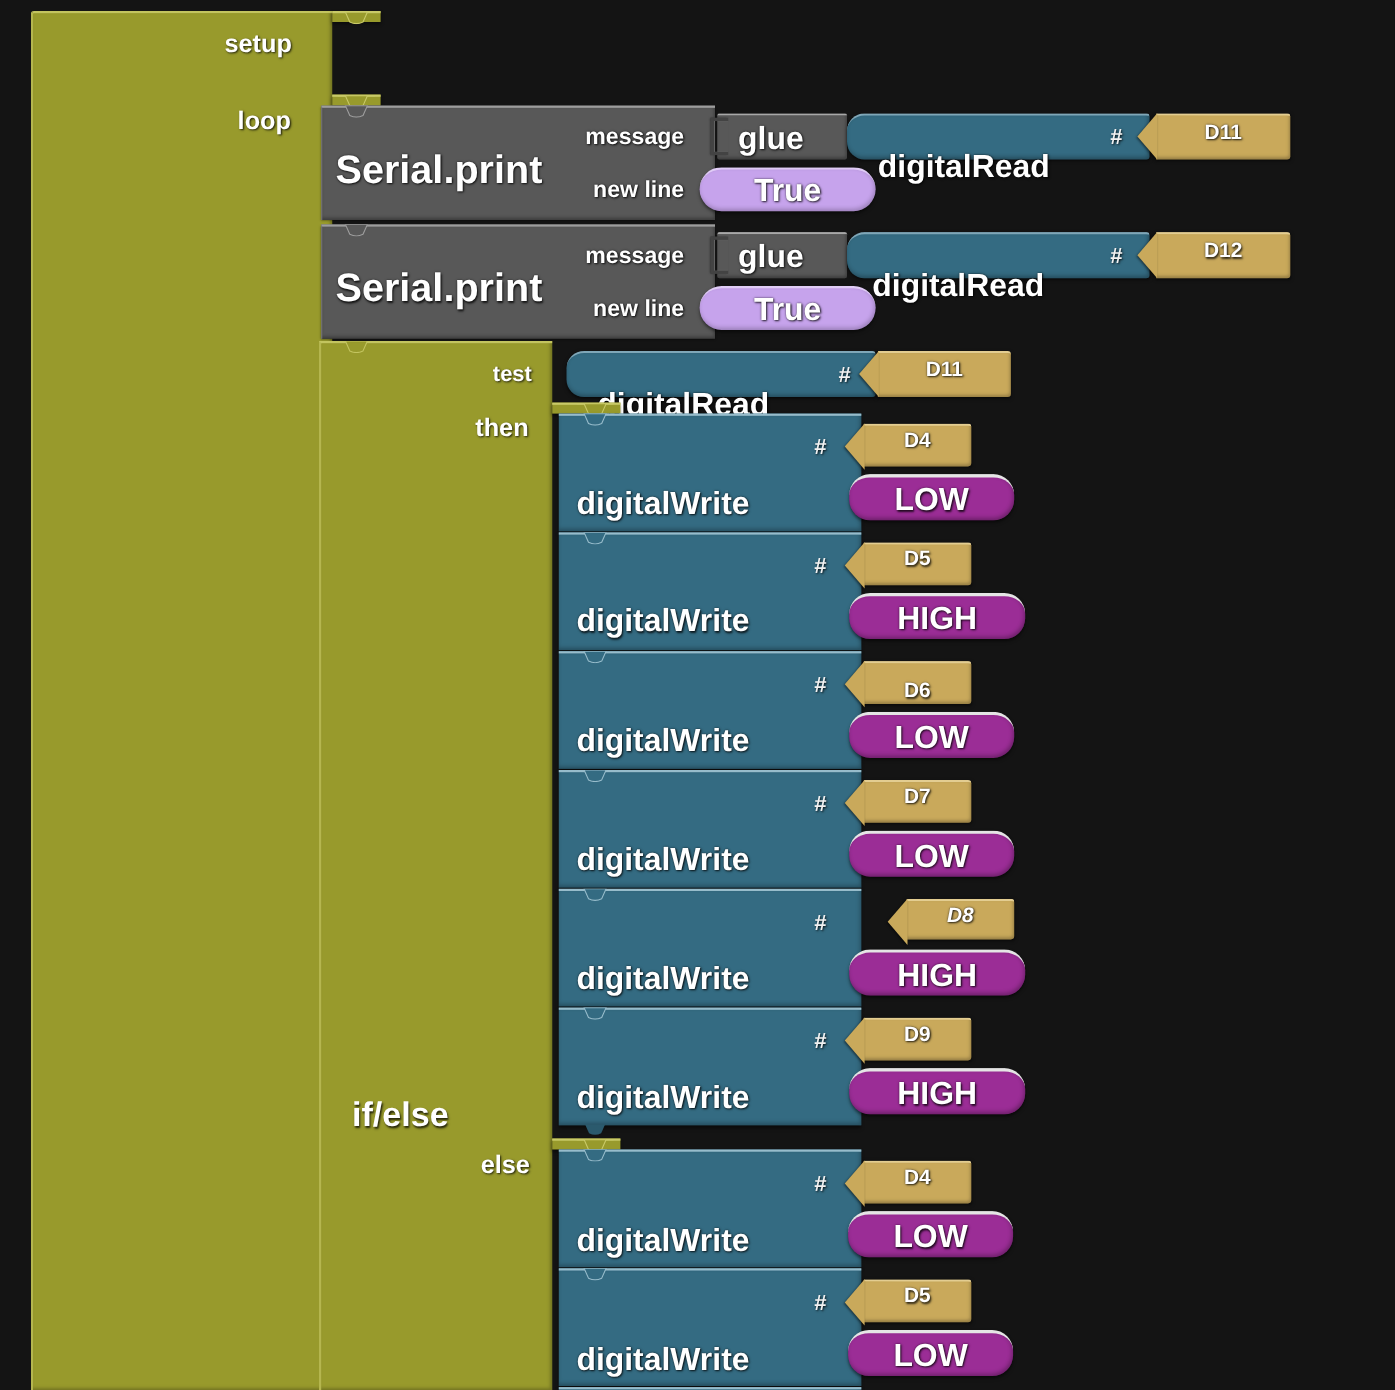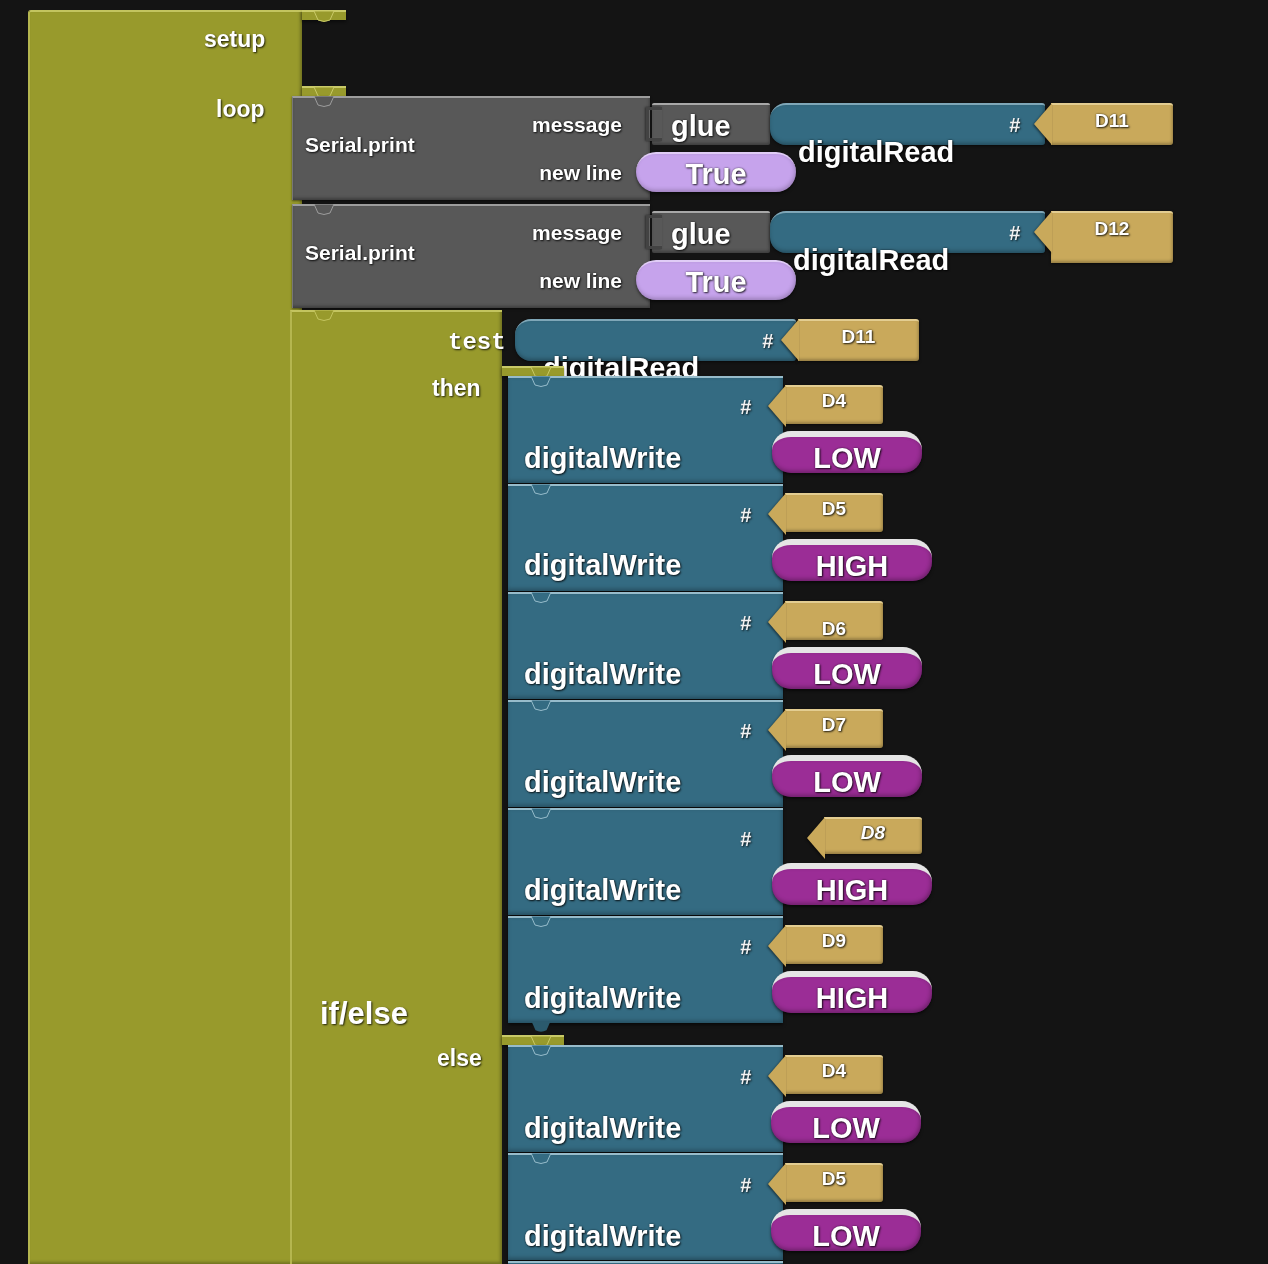--- a/index.html
+++ b/index.html
@@ -75,21 +75,21 @@
   
   .serial {
     position: absolute;
     background: #585858;
     border-top: 2px solid #9d9d9d;
     border-left: 1px solid #777;
     box-shadow: inset -1px -2px 3px rgba(0,0,0,.3), 0 1px 2px rgba(0,0,0,.5);
   }
   .serial-name {
     position: absolute;
-    font-size: 21px;
+    font-size: 36px;
   }
   .serial-arg {
     position: absolute;
     font-size: 21px;
     text-align: right;
   }
 
   
   .glue {
     position: absolute;
@@ -157,21 +157,21 @@
     position: absolute;
     width: 100%;
     text-align: center;
     font-size: 19px;
   }
 
   
   .purple {
     position: absolute;
     background: #9B2D96;
-    border-top: 6px solid #e5e5e5;
+    border-top: 3px solid #e5e5e5;
     border-radius: 19px;
     box-shadow: inset -1px -2px 4px rgba(0,0,0,.3), 0 2px 3px rgba(0,0,0,.55);
   }
   .purple-txt {
     position: absolute;
     width: 100%;
     text-align: center;
     font-size: 29px;
   }
 
@@ -240,34 +240,34 @@
   <div class="serial-arg blk-label" style="left:420px; top:221px; width:202px;">message</div>
   <div class="serial-arg blk-label" style="left:420px; top:269px; width:202px;">new line</div>
 
   <div class="glue" style="left:652px; top:211px; width:118px; height:42px;"></div>
   <div class="glue-bracket" style="left:646px; top:215px; height:34px;"></div>
   <div class="blk-label" style="position:absolute; left:671px; top:218px; font-size:29px;">glue</div>
 
   <div class="blue-val" style="left:770px; top:211px; width:275px; height:42px;"></div>
   <div class="blue-name blk-label" style="left:793px; top:216px;">digitalRead</div>
   <div class="hash" style="left:1009px; top:222px;">#</div>
-  <div class="gold" style="left:1051px; top:211px; width:122px; height:52px;">
+  <div class="gold" style="left:1051px; top:211px; width:122px; height:42px;">
     <div class="gold-txt blk-label" style="top:5px;">D12</div>
   </div>
 
   <div class="lav" style="left:636px; top:260px; width:160px; height:40px;">
     <div class="lav-txt blk-label" style="top:4px;">True</div>
   </div>
 
   <div class="olive olive-ifelse"></div>
   <svg class="notch" style="left:307px; top:310px;" viewBox="0 0 34 11">
     <path d="M7,0 L11,9 Q17,12 23,9 L27,0 Z" fill="#989A2C" stroke="#c3c45f" stroke-width="1"></path>
   </svg>
   <div class="olive-txt" style="left:308px; top:996px; font-size:31px;margin-left:12px;">if/else</div>
-  <div class="olive-txt" style="left:448px; top:329px; font-size:24px;font-family:Liberation Mono, monospace;">test</div>
+  <div class="olive-txt" style="left:448px; top:329px; font-size:20px;">test</div>
   <div class="olive-txt" style="left:432px; top:375px; font-size:23px;">then</div>
   <div class="olive-txt" style="left:437px; top:1045px; font-size:23px;">else</div>
 
   <div class="blue-val" style="left:515px; top:319px; width:281px; height:42px;"></div>
   <div class="blue-name blk-label" style="left:543px; top:324px;">digitalRead</div>
   <div class="hash" style="left:762px; top:330px;">#</div>
   <div class="gold" style="left:798px; top:319px; width:121px; height:42px;">
     <div class="gold-txt blk-label" style="top:5px;">D11</div>
   </div>
 

